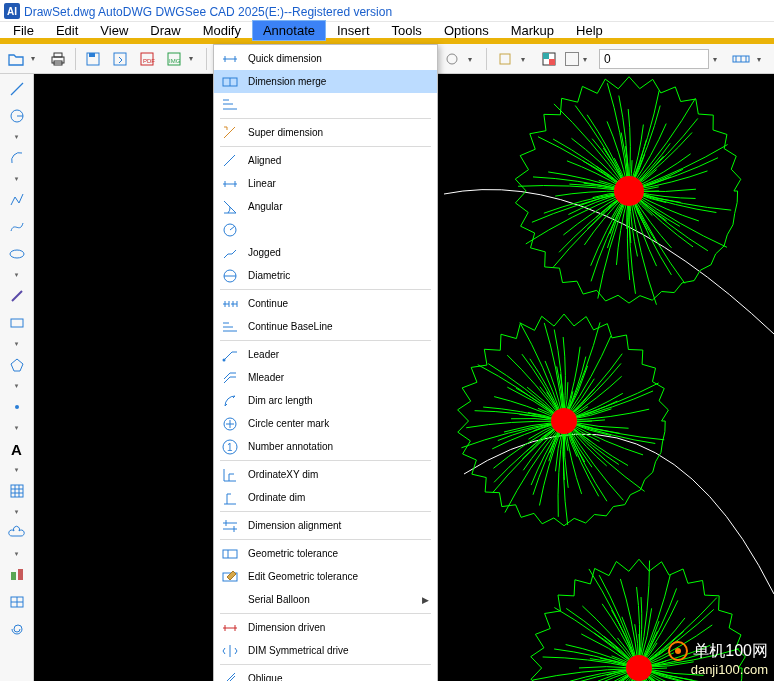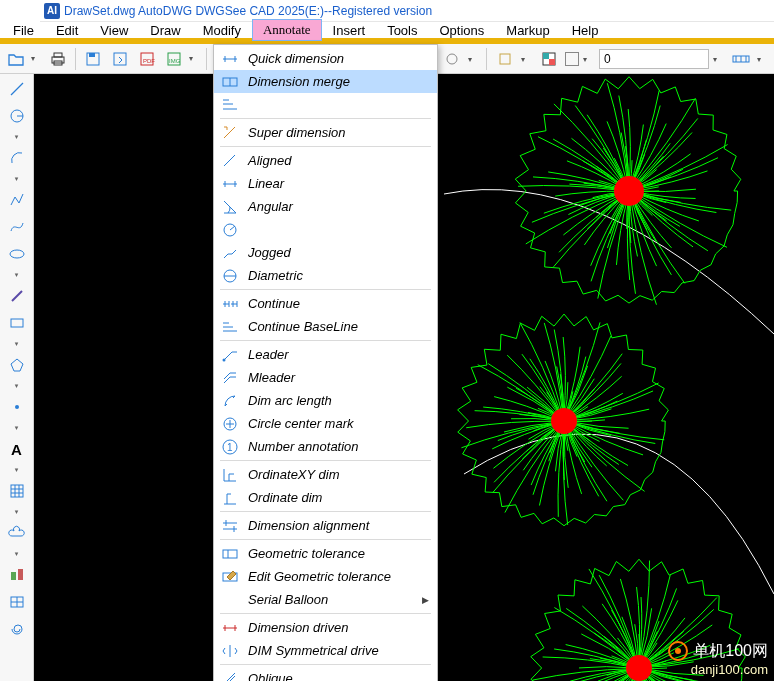--- a/index.html
+++ b/index.html
@@ -11,23 +11,22 @@
     height: 681px;
     overflow: hidden;
     position: relative;
   }
   .titlebar {
     height: 22px;
     padding: 2px 4px;
     background: #fff;
     color: #1a5fcc;
     display: flex;
-    align-items: center;
+    align-items: flex-end;
     border-bottom: 1px solid #e6e6e6;
-    margin-left: 40px;
   }
   .titlebar .app-icon {
     width: 16px; height: 16px;
     background: #2159b3;
     color: #fff;
     font-size: 10px;
     font-weight: bold;
     display: flex;
     align-items: center;
     justify-content: center;
@@ -42,23 +41,22 @@
     padding: 0 2px;
     border-bottom: 6px solid #eab308;
   }
   .menubar .menu-item {
     padding: 2px 10px;
     font-size: 13px;
     cursor: default;
     border: 1px solid transparent;
   }
   .menubar .menu-item.active {
-    background: #f9a8d4;
+    background: #3b82f6;
     border: 1px solid #7eb4f5;
-    font-family: Liberation Serif, serif;
   }
   .toolbar {
     height: 30px;
     display: flex;
     align-items: center;
     padding: 2px 4px;
     gap: 3px;
     border-bottom: 1px solid #d0d0d0;
     background: #f7f7f7;
     position: relative;
@@ -130,21 +128,21 @@
     cursor: default;
   }
   .dropdown-menu .dm-item .dm-icon {
     width: 20px;
     height: 18px;
     display: flex;
     align-items: center;
     justify-content: center;
     margin-right: 8px;
   }
-  .dropdown-menu .dm-item .dm-label { flex: 1; font-size: 13px; font-style: italic; }
+  .dropdown-menu .dm-item .dm-label { flex: 1; font-size: 10px; }
   .dropdown-menu .dm-item .dm-arrow { font-size: 9px; color:#444; }
   .dropdown-menu .dm-item.hover { background: #bcdcff; }
   .dropdown-menu .dm-sep {
     height: 1px;
     background: #dadada;
     margin: 2px 6px;
   }
   .watermark {
     position: absolute;
     right: 6px;

